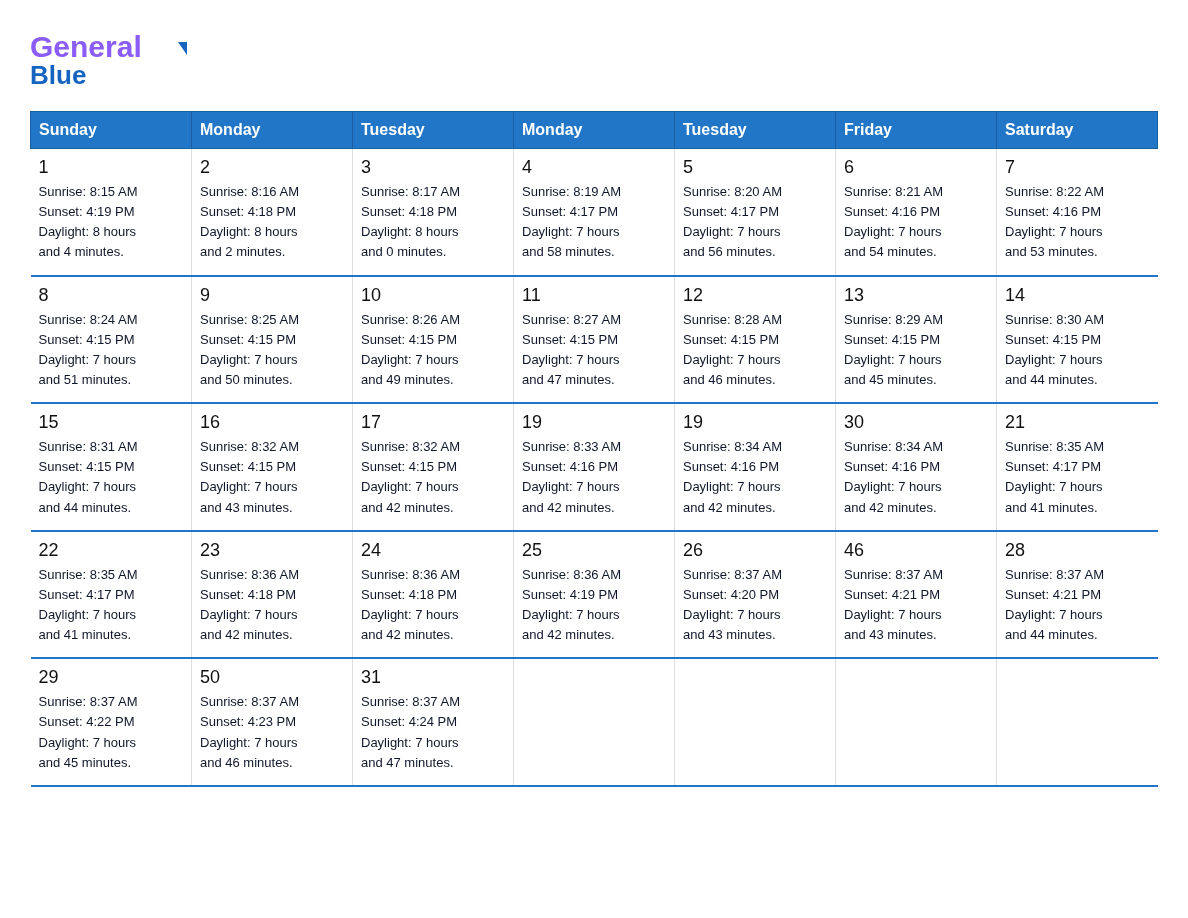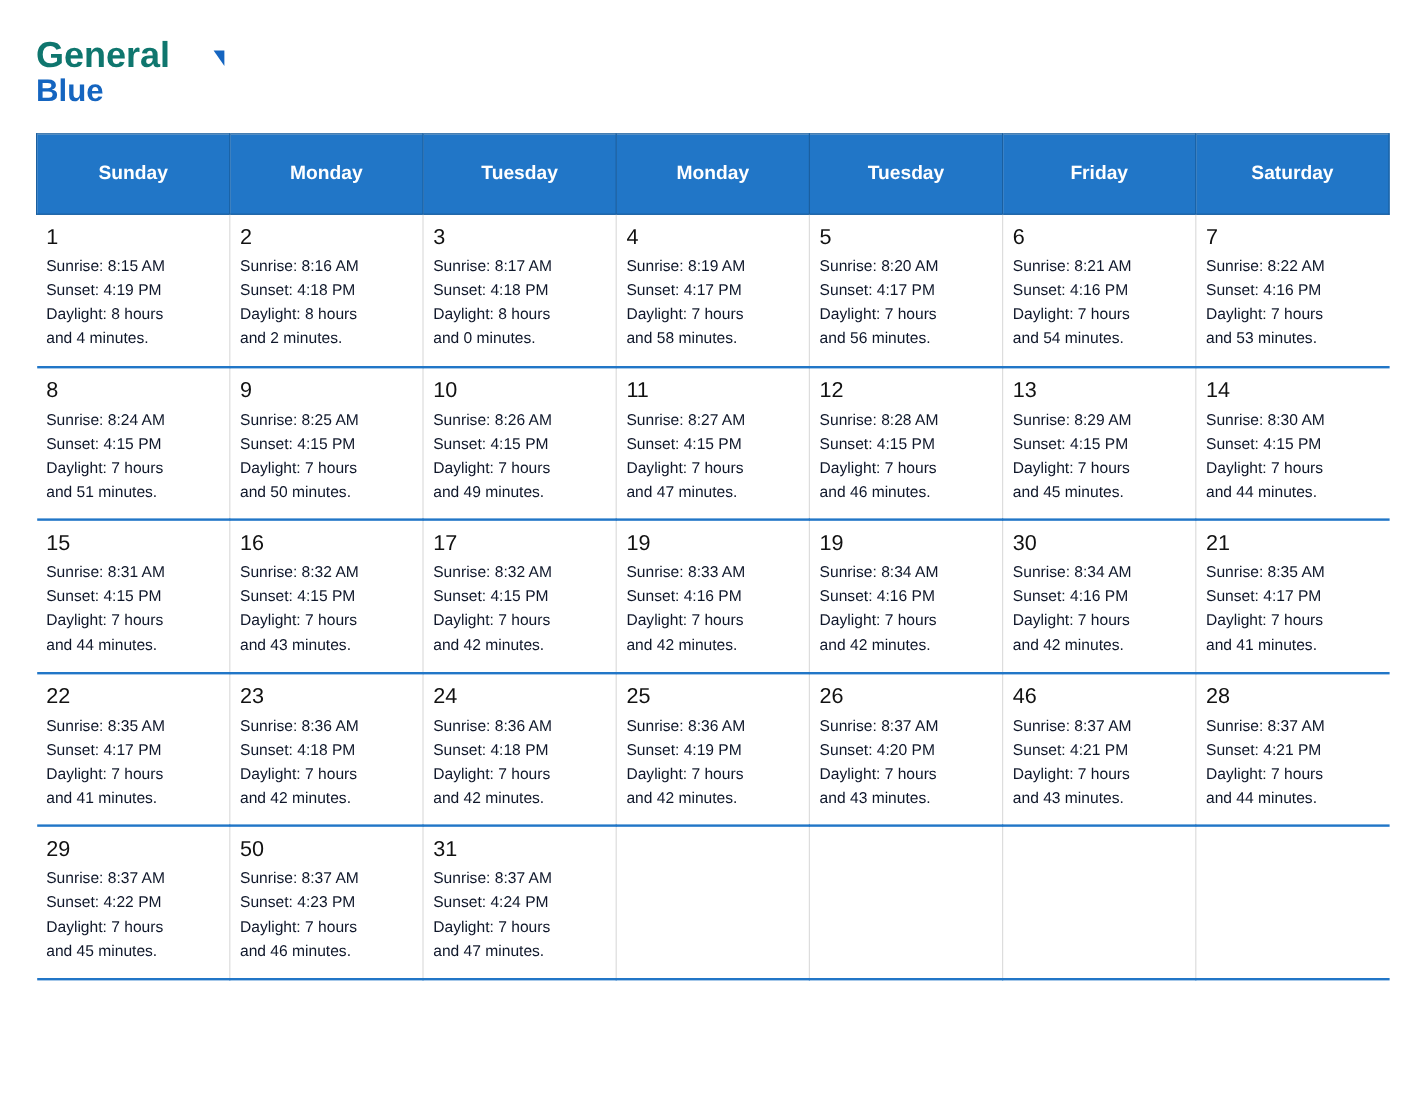--- a/index.html
+++ b/index.html
@@ -19,21 +19,21 @@
     .logo {
       display: flex;
       flex-direction: column;
       align-items: flex-start;
     }
     .logo-line1 {
       display: flex;
       align-items: center;
       font-size: 30px;
       font-weight: bold;
-      color: #0f766e;
+      color: #8b5cf6;
       gap: 32px;
     }
     .logo-line2 {
       font-size: 26px;
       font-weight: bold;
       color: #1565c0;
       margin-top: -4px;
     }
     .title-block {
       text-align: right;
@@ -51,22 +51,22 @@
     }
     table {
       width: 100%;
       border-collapse: collapse;
     }
     thead tr th {
       background-color: #2176c7;
       color: #fff;
       font-size: 16px;
       font-weight: bold;
-      padding: 24px 8px;
-      text-align: center;
+      padding: 9px 8px;
+      text-align: left;
       border: 1px solid #1a5fa0;
     }
     tbody tr {
       border-bottom: 2px solid #2176c7;
     }
     tbody td {
       vertical-align: top;
       padding: 8px 8px 12px 8px;
       font-size: 13.5px;
       color: #222;

